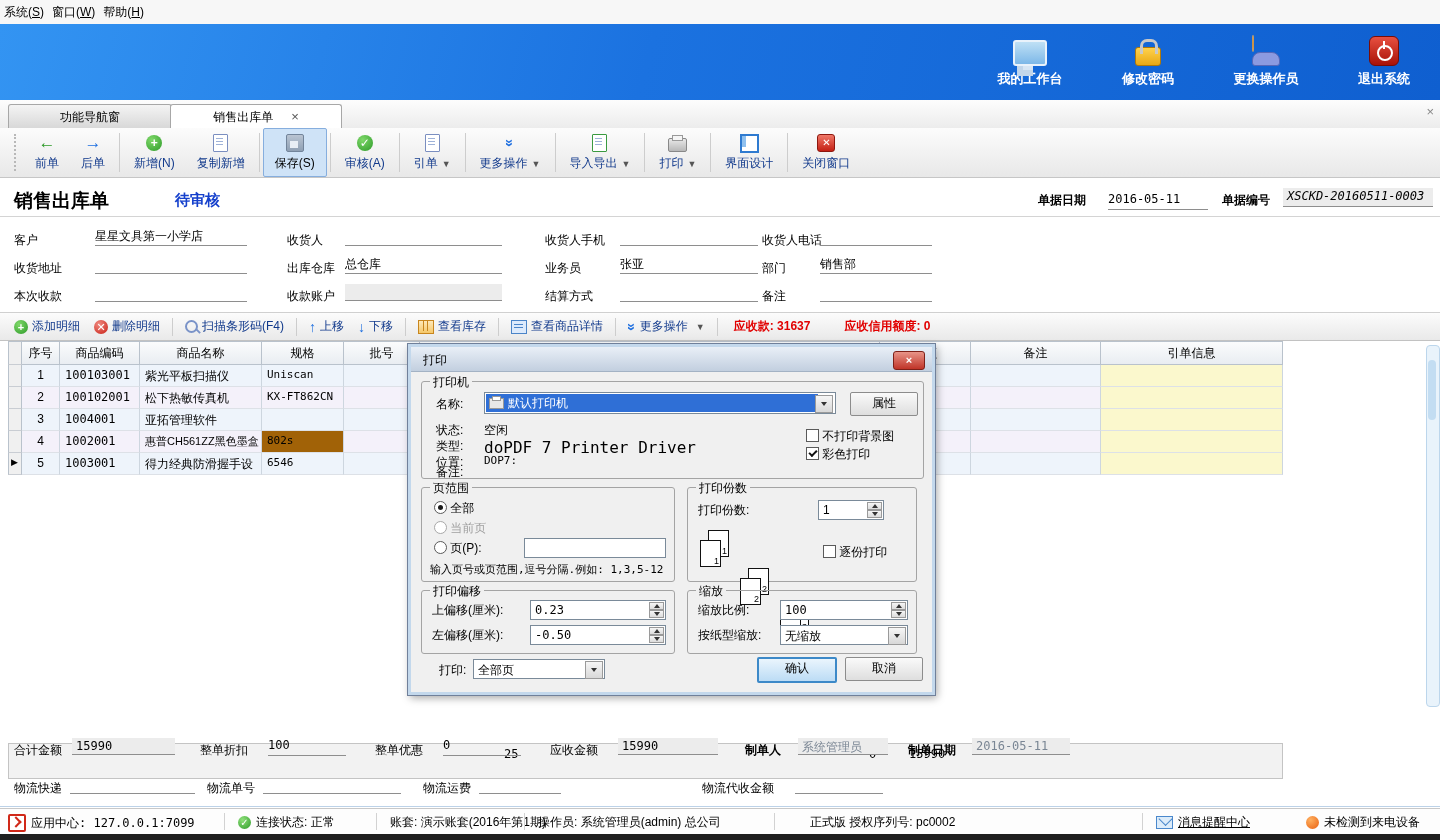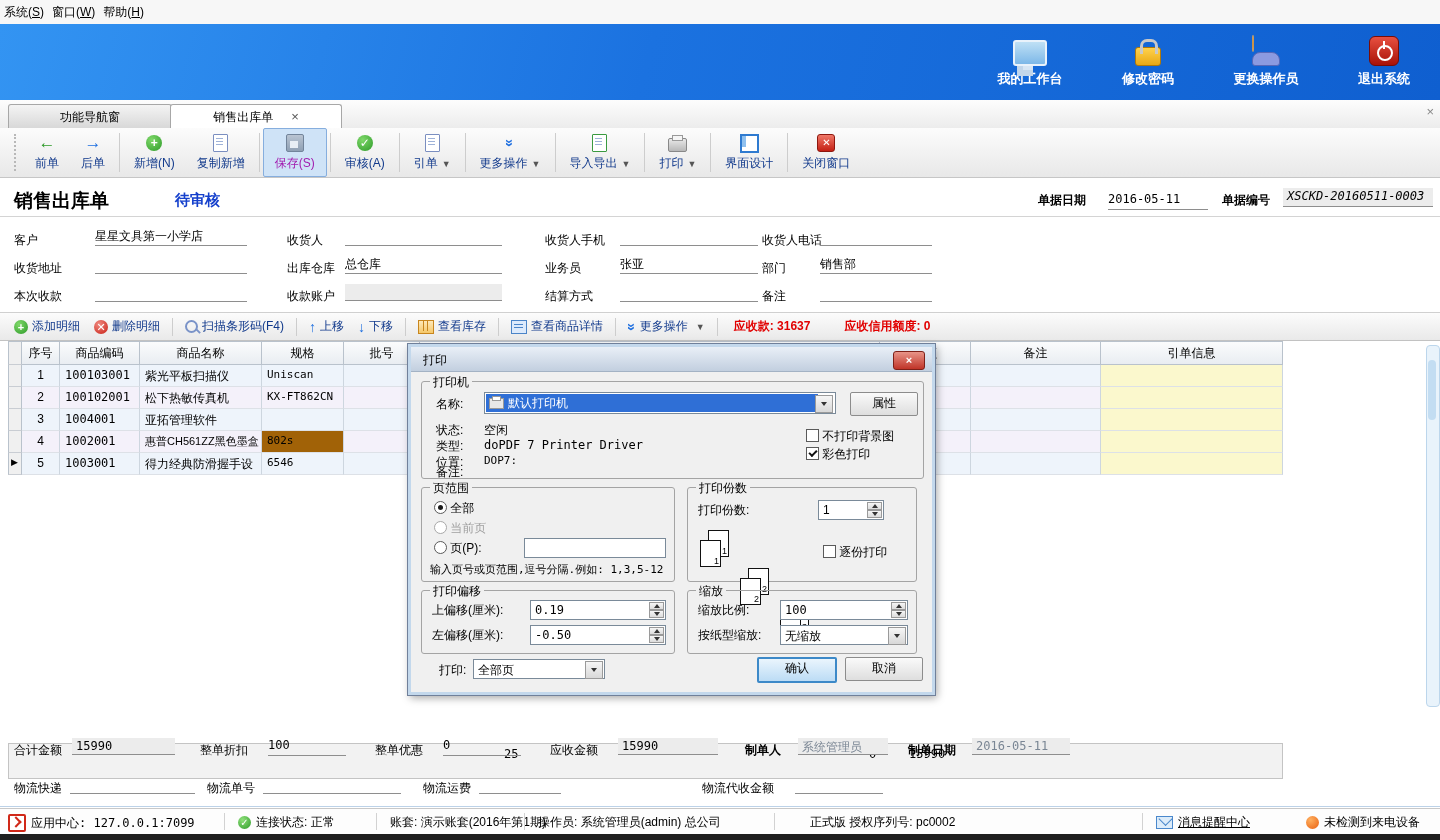--- a/index.html
+++ b/index.html
@@ -36,21 +36,21 @@
   .tab-active{background:#fff;height:25px;}
   .tab-close{color:#555;margin-left:18px;font-size:13px;}
   .ws-close{position:absolute;right:6px;top:4px;color:#888;font-size:13px;cursor:pointer;}
   
   .toolbar{left:0;top:128px;width:1440px;height:50px;background:linear-gradient(#fcfcfc,#e8e8e8);border-bottom:1px solid #c6c6c6;display:flex;align-items:stretch;padding-left:10px;box-sizing:border-box;}
   .tb-grip{width:4px;margin:6px 4px;border-left:2px dotted #b8b8b8;}
   .tb-btn{display:flex;flex-direction:column;align-items:center;justify-content:center;padding:3px 11px;color:#123a8c;cursor:pointer;gap:2px;}
   .tb-btn .tbico{height:20px;display:flex;align-items:center;justify-content:center;}
   .tb-sep{width:1px;background:#cdcdcd;margin:5px 3px;}
   .tb-active{background:#cfe3f7;border:1px solid #86aede;border-radius:2px;}
-  .tb-active span.lbl{color:#a21caf;}
+  .tb-active span.lbl{color:#000000;}
   .tb-dd{font-size:9px;color:#555;margin-left:4px;}
   .g-arrow{font-size:17px;font-weight:bold;}
   .circle-ico{width:16px;height:16px;border-radius:50%;color:#fff;font-size:12px;line-height:16px;text-align:center;font-weight:bold;}
   .c-green{background:radial-gradient(circle at 35% 30%,#7fd86a,#2d9a28);}
   .c-red{background:radial-gradient(circle at 35% 30%,#f08a80,#c81e14);}
   .doc-ico{width:13px;height:16px;background:#fff;border:1px solid #7a8ec0;border-radius:1px;position:relative;}
   .doc-ico::after{content:"";position:absolute;left:2px;top:3px;width:7px;height:1px;background:#9eb2d8;box-shadow:0 3px 0 #9eb2d8,0 6px 0 #9eb2d8;}
   .save-ico{width:16px;height:16px;background:linear-gradient(#b9c4d2,#8fa0b4);border:1px solid #72849a;border-radius:2px;position:relative;}
   .save-ico::after{content:"";position:absolute;left:3px;top:6px;width:8px;height:7px;background:#e8eef5;}
   .chev2{color:#1e6fe0;font-weight:bold;font-size:14px;transform:rotate(90deg);display:inline-block;}
@@ -496,21 +496,21 @@
             <span>默认打印机</span>
           </div>
         <span class="dd-btn" style="top:2px;right:2px;">
             <span class="tri-dn"></span>
           </span>
       </div>
       <div class="win-btn" style="left:428px;top:10px;width:66px;">属性</div>
       <span class="abs" style="left:14px;top:40px;">状态:</span>
       <span class="abs" style="left:62px;top:40px;">空闲</span>
       <span class="abs" style="left:14px;top:56px;">类型:</span>
-      <span class="abs mono" style="left:62px;top:56px;font-size:12px;">doPDF 7 Printer Driver</span>
+      <span class="abs mono" style="left:62px;top:56px;font-size:16px;">doPDF 7 Printer Driver</span>
       <span class="abs" style="left:14px;top:72px;">位置:</span>
       <span class="abs mono" style="left:62px;top:72px;font-size:11px;">DOP7:</span>
       <span class="abs" style="left:14px;top:82px;">备注:</span>
       <div class="abs" style="left:384px;top:46px;"><span class="cbx"></span> <span>不打印背景图</span></div>
       <div class="abs" style="left:384px;top:64px;"><span class="cbx chk"></span> <span>彩色打印</span></div>
     </div>
 
     <div class="group" style="left:10px;top:140px;width:252px;height:93px;">
       <span class="legend">页范围</span>
       <div class="abs" style="left:12px;top:12px;"><span class="radio sel"></span> <span>全部</span></div>
@@ -556,21 +556,21 @@
         <span class="pg" style="left:0;top:10px;">
             <b>3</b>
           </span>
       </div>
       <div class="abs" style="left:135px;top:56px;"><span class="cbx"></span> <span>逐份打印</span></div>
     </div>
 
     <div class="group" style="left:10px;top:243px;width:252px;height:62px;">
       <span class="legend">打印偏移</span>
       <span class="abs" style="left:10px;top:11px;">上偏移(厘米):</span>
-      <div class="tbox mono" style="left:108px;top:9px;width:136px;"><span>0.19</span>
+      <div class="tbox mono" style="left:108px;top:9px;width:136px;"><span>0.23</span>
         <span class="spin-ar">
             <i>
               <span class="tri-up"></span>
             </i>
             <i>
               <span class="tri-dn"></span>
             </i>
           </span>
       </div>
       <span class="abs" style="left:10px;top:36px;">左偏移(厘米):</span>

